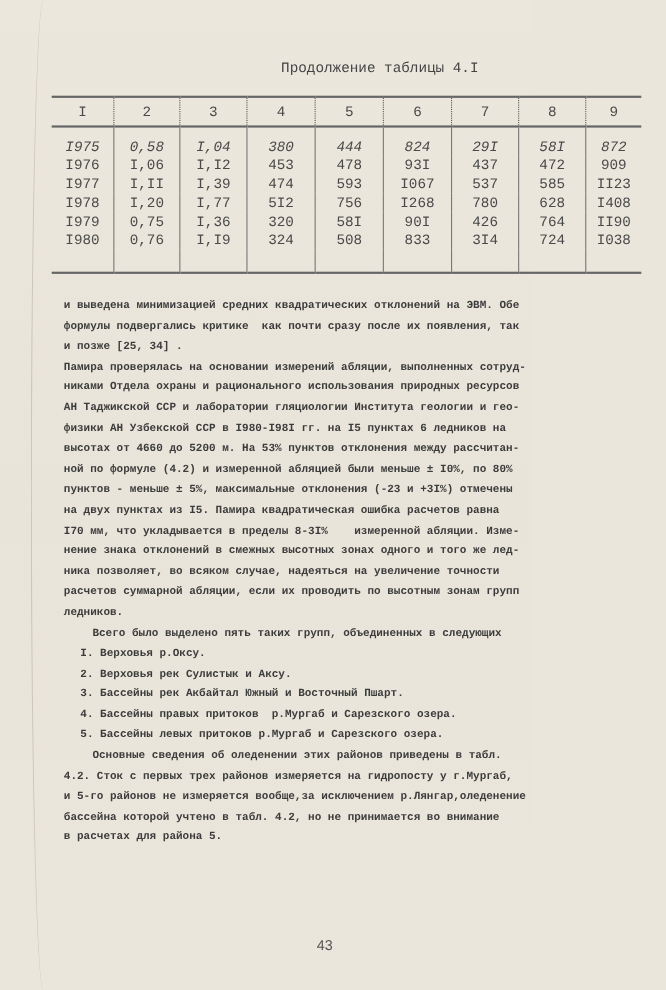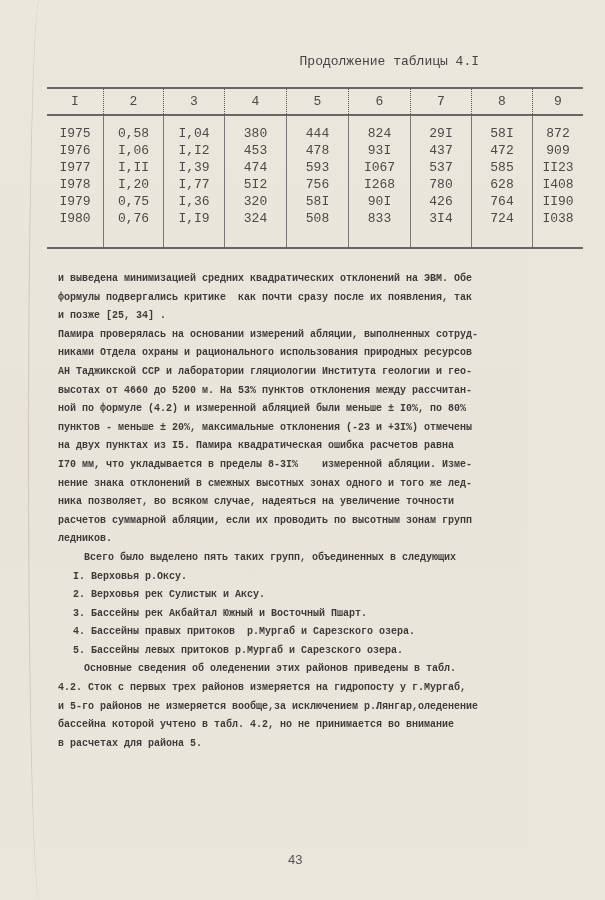--- a/index.html
+++ b/index.html
@@ -6,21 +6,20 @@
   body {
     width: 605px; height: 900px; overflow: hidden;
     background: #ebe6dc;
     position: relative;
     font-family: "Liberation Mono", "DejaVu Sans Mono", monospace;
     color: #3a3a3a;
   }
   .page {
     position: absolute; left: 0; top: 0; width: 483px; height: 900px;
     background: linear-gradient(180deg, #ece7dd 0%, #e9e4d9 50%, #ebe6dc 100%);
-    padding-left: 44px;
   }
   .fold {
     position: absolute; left: 28px; top: 0; width: 18px; height: 900px;
     border-left: 1px solid #b8b2a6;
     border-radius: 60% 0 0 60% / 50% 0 0 50%;
     opacity: 0.6;
   }
   .caption {
     position: absolute; right: 48px; top: 54px;
     font-size: 13px; color: #444;
@@ -35,21 +34,21 @@
     border-top: 2px solid #666; border-bottom: 2px solid #666;
     border-left: 1px dotted #555;
     text-align: center;
   }
   table.data th:first-child { border-left: none; }
   table.data td {
     border-left: 1px solid #777;
     text-align: center; height: 17px; padding: 0;
   }
   table.data td:first-child { border-left: none; }
-  table.data tr.first td { padding-top: 9px; }
+  table.data tr.first td { padding-top: 9px; font-style: italic; }
   table.data tr.spacer td { height: 20px; border-bottom: 2px solid #666; }
   .body-text {
     position: absolute; left: 58px; top: 270px; width: 520px;
     font-size: 10px; line-height: 18.6px; color: #3c3c3c;
     font-weight: bold;
   }
   .line { white-space: pre; display: block; }
   .indent { padding-left: 26px; }
   .list-item { padding-left: 15px; }
   .page-number {
@@ -163,23 +162,24 @@
   <div class="body-text">
     <div>
       <span class="line">и выведена минимизацией средних квадратических отклонений на ЭВМ. Обе</span>
       <span class="line">формулы подвергались критике  как почти сразу после их появления, так</span>
       <span class="line">и позже [25, 34] .</span>
     </div>
     <div>
       <span class="line">Памира проверялась на основании измерений абляции, выполненных сотруд-</span>
       <span class="line">никами Отдела охраны и рационального использования природных ресурсов</span>
       <span class="line">АН Таджикской ССР и лаборатории гляциологии Института геологии и гео-</span>
+      <span class="line">физики АН Узбекской ССР в I980-I98I гг. на I5 пунктах 6 ледников на</span>
       <span class="line">высотах от 4660 до 5200 м. На 53% пунктов отклонения между рассчитан-</span>
       <span class="line">ной по формуле (4.2) и измеренной абляцией были меньше ± I0%, по 80%</span>
-      <span class="line">пунктов - меньше ± 20%, максимальные отклонения (-23 и +3I%) отмечены</span>
+      <span class="line">пунктов - меньше ± 5%, максимальные отклонения (-23 и +3I%) отмечены</span>
       <span class="line">на двух пунктах из I5. Памира квадратическая ошибка расчетов равна</span>
       <span class="line">I70 мм, что укладывается в пределы 8-3I%    измеренной абляции. Изме-</span>
       <span class="line">нение знака отклонений в смежных высотных зонах одного и того же лед-</span>
       <span class="line">ника позволяет, во всяком случае, надеяться на увеличение точности</span>
       <span class="line">расчетов суммарной абляции, если их проводить по высотным зонам групп</span>
       <span class="line">ледников.</span>
     </div>
     <div>
       <span class="line indent">Всего было выделено пять таких групп, объединенных в следующих</span>
     </div>

